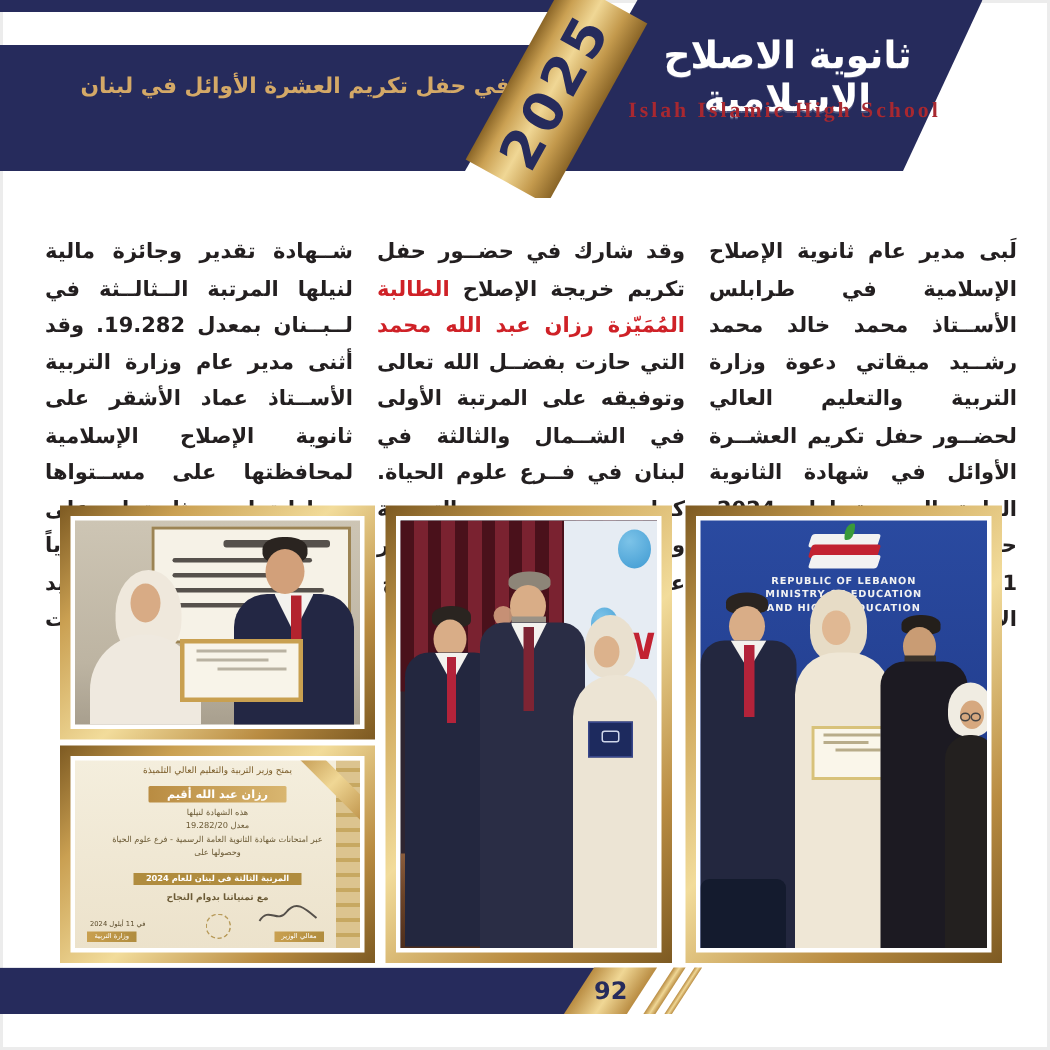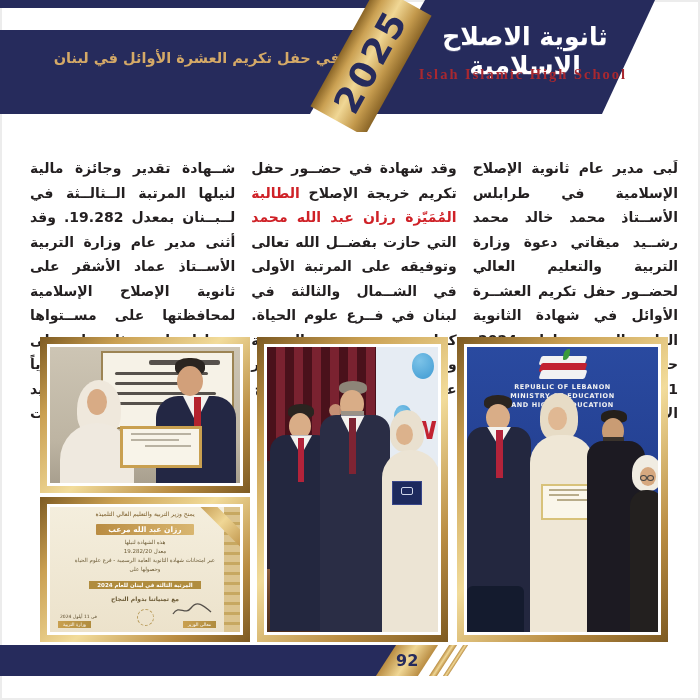--- a/index.html
+++ b/index.html
@@ -133,21 +133,21 @@
     </div>
     <div class="abs ribbon">
       <span>2025</span>
     </div>
     <div class="abs logo-ar">ثانوية الاصلاح الاسلامية</div>
     <div class="abs logo-en">Islah Islamic High School</div>
   </div>
 
   <div class="article">
     <p>لَبى مدير عام ثانوية الإصلاح الإسلامية في طرابلس الأســتاذ محمد خالد محمد رشــيد ميقاتي دعوة وزارة التربية والتعليم العالي لحضــور حفل تكريم العشــرة الأوائل في شهادة الثانوية العامة الرسمية لعام 2024، حيث أقيم يوم الأربعاء بتاريخ 11 أيلول 2024 في قصــر الأونيســكو في بيروت.</p>
-    <p><span>وقد شهادة في حضــور حفل تكريم خريجة الإصلاح </span><span class="red-text">الطالبة المُمَيّزة رزان عبد الله محمد</span><span> التي حازت بفضــل الله تعالى وتوفيقه على المرتبة الأولى في الشــمال والثالثة في لبنان في فــرع علوم الحياة. كما منح وزيــر التــربية والتعليم العالــي الدكتور عباس الحلبي خريجة الإصــلاح</span></p>
+    <p><span>وقد شارك في حضــور حفل تكريم خريجة الإصلاح </span><span class="red-text">الطالبة المُمَيّزة رزان عبد الله محمد</span><span> التي حازت بفضــل الله تعالى وتوفيقه على المرتبة الأولى في الشــمال والثالثة في لبنان في فــرع علوم الحياة. كما منح وزيــر التــربية والتعليم العالــي الدكتور عباس الحلبي خريجة الإصــلاح</span></p>
     <p>شــهادة تقدير وجائزة مالية لنيلها المرتبة الــثالــثة في لــبــنان بمعدل 19.282. وقد أثنى مدير عام وزارة التربية الأســتاذ عماد الأشقر على ثانوية الإصلاح الإسلامية لمحافظتها على مســتواها ومواظبتها ومثابرتها على تمُيزها وإحرازها ســنوياً المراتب الأولى على صــعيد لبنان في نتائج الامتحانات الرســمية.</p>
   </div>
 
   <div class="abs frame" style="left:40px;top:337px;width:210px;height:156px;">
     <div class="frame-inner">
       <div class="photo p1">
         <div class="abs p1-poster">
           <div class="p1-line" style="width:55%;margin-left:auto;height:5px;"></div>
           <div class="p1-line" style="width:72%;"></div>
           <div class="p1-line" style="width:64%;"></div>
@@ -170,21 +170,21 @@
       </div>
     </div>
   </div>
 
   <div class="abs frame" style="left:40px;top:497px;width:210px;height:145px;">
     <div class="frame-inner">
       <div class="photo p2">
         <div class="abs p2-ornament"></div>
         <div class="abs p2-corner"></div>
         <div class="p2-sub">يمنح وزير التربية والتعليم العالي التلميذة</div>
-        <div><span class="p2-name">رزان عبد الله مرعب</span></div>
+        <div><span class="p2-name">رزان عبد الله أقيم</span></div>
         <div class="p2-small">هذه الشهادة لنيلها</div>
         <div class="p2-small">معدل 19.282/20</div>
         <div class="p2-small">عبر امتحانات شهادة الثانوية العامة الرسمية - فرع علوم الحياة</div>
         <div class="p2-small">وحصولها على</div>
         <div><span class="p2-rank">المرتبة الثالثة في لبنان للعام 2024</span></div>
         <div class="p2-wish">مع تمنياتنا بدوام النجاح</div>
         <svg class="abs" style="right:14%;bottom:14px;" width="42" height="16">
           <path d="M2 12 C8 2, 14 14, 20 6 S 32 3, 40 10" stroke="#55504a" stroke-width="1.3" fill="none"></path>
         </svg>
         <div class="abs p2-stamp"></div>

